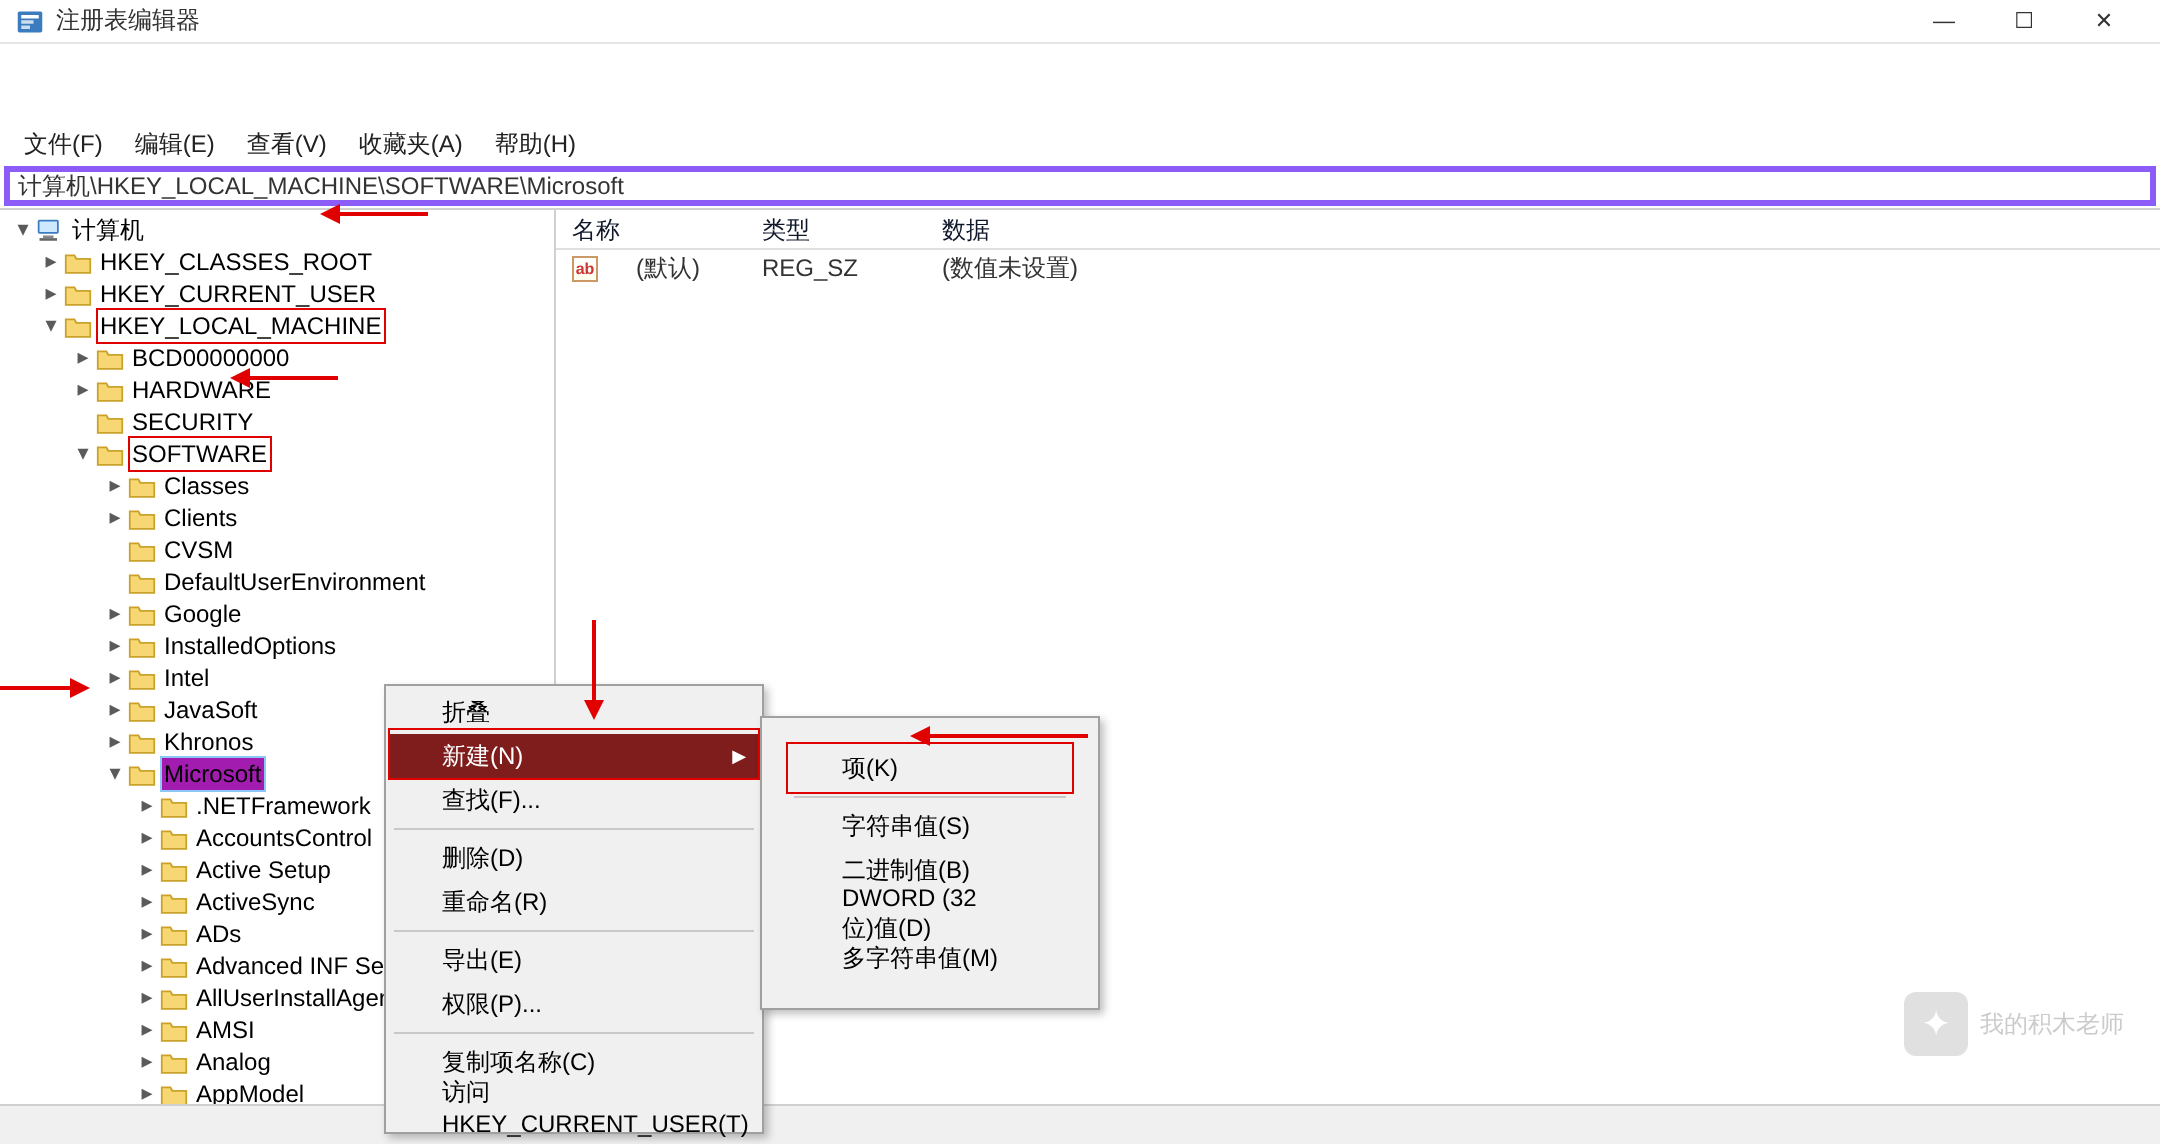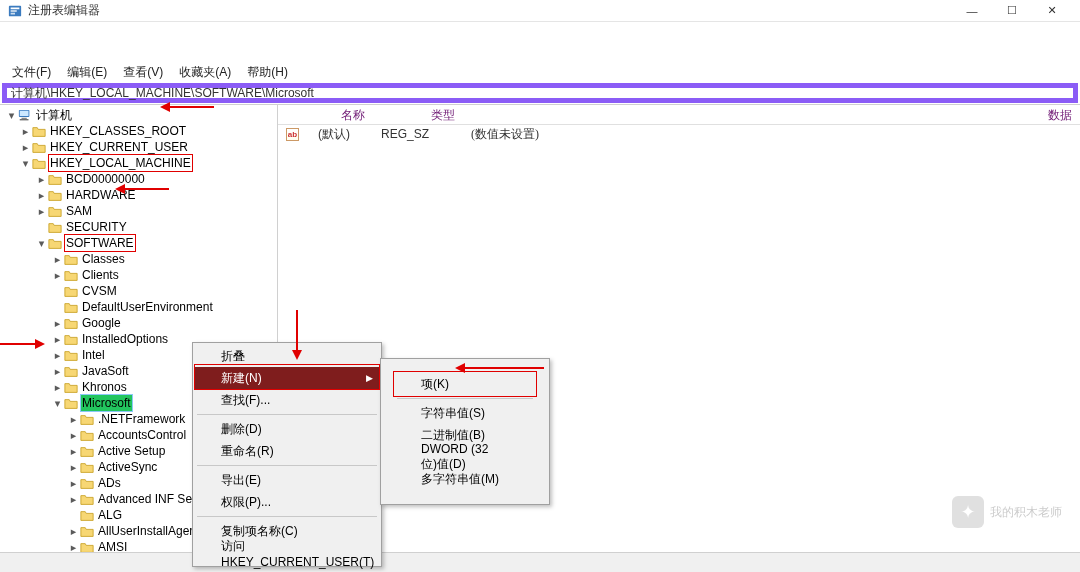--- a/index.html
+++ b/index.html
@@ -4,50 +4,50 @@
 <style>
 * { margin: 0; padding: 0; box-sizing: border-box; font-family: "Microsoft YaHei", "SimSun", sans-serif; font-size: 12px; }
 body { background: #fff; width: 1080px; height: 572px; overflow: hidden; position: relative; }
 .titlebar { height: 22px; display: flex; align-items: center; padding: 0 8px; background: #fff; border-bottom: 1px solid #e5e5e5; }
 .app-icon { width: 14px; height: 14px; margin-right: 6px; display: inline-flex; }
 .titlebar-title { flex: 1; font-size: 12px; color: #333; }
 .win-controls { display: flex; }
 .win-btn { width: 40px; height: 22px; display: flex; align-items: center; justify-content: center; font-size: 11px; color: #333; }
 .menubar { height: 20px; display: flex; align-items: center; padding: 0 4px; background: #fff; margin-top: 40px; }
 .menu-item { padding: 0 8px; color: #222; cursor: default; }
-.addressbar { height: 20px; border: 5px solid #8b5cf6; margin: 1px 2px; display: flex; align-items: center; padding: 0 4px; font-size: 11px; color: #333; background: #fff; }
+.addressbar { height: 20px; border: 3px solid #8b5cf6; margin: 1px 2px; display: flex; align-items: center; padding: 0 4px; font-size: 11px; color: #333; background: #fff; }
 .main { display: flex; height: calc(100% - 64px); border-top: 1px solid #d0d0d0; }
 .tree-pane { width: 278px; border-right: 1px solid #d0d0d0; overflow: hidden; position: relative; background: #fff; }
 .tree { padding: 2px 0 2px 2px; }
 .tree-row { display: flex; align-items: center; height: 16px; line-height: 16px; white-space: nowrap; }
 .chevron { width: 11px; height: 11px; display: inline-flex; align-items: center; justify-content: center; color: #5b5b5b; font-size: 9px; }
 .chevron.open::before { content: "▾"; font-size: 11px;}
 .chevron.closed::before { content: "▸"; font-size: 11px;}
 .chevron.none { visibility: hidden; }
 .folder-icon { width: 14px; height: 12px; display: inline-block; margin: 0 3px 0 1px; }
 .pc-icon { width: 14px; height: 12px; margin: 0 3px 0 1px; }
 .node-label { color: #000; padding: 0 1px; }
-.node-label.sel { background: #22c55e; outline: 1px solid #8cc7f7; }
+.node-label.sel { background: #a21caf; outline: 1px solid #8cc7f7; }
 .red-box { outline: 1px solid #e00000; }
 .indent-0 { padding-left: 4px; }
 .indent-1 { padding-left: 18px; }
 .indent-2 { padding-left: 34px; }
 .indent-3 { padding-left: 50px; }
 .indent-4 { padding-left: 66px; }
 .list-pane { flex: 1; position: relative; background: #fff; }
 .list-header { display: flex; height: 20px; border-bottom: 1px solid #e0e0e0; }
-.list-col { padding: 2px 8px; color: #701a75; font-size: 12px; text-align: right; }
+.list-col { padding: 2px 8px; color: #0f172a; font-size: 12px; }
 .list-col.c1 { width: 95px; }
 .list-col.c2 { width: 90px; }
 .list-col.c3 { flex: 1; }
 .list-row { display: flex; height: 18px; align-items: center; }
 .list-cell { padding: 0 8px; font-size: 12px; color: #333; }
 .list-cell.c1 { width: 95px; display: flex; align-items: center; }
 .list-cell.c2 { width: 90px; }
-.list-cell.c3 { flex: 1; font-family: Liberation Serif, serif; }
+.list-cell.c3 { flex: 1; }
 .ab-icon { width: 13px; height: 13px; border: 1px solid #c96; background: linear-gradient(#fff,#ffe); display: inline-flex; align-items: center; justify-content: center; font-size: 8px; color: #c33; margin-right: 19px; font-weight: bold; }
 .context-menu { position: absolute; background: #f0f0f0; border: 1px solid #a0a0a0; box-shadow: 2px 2px 4px rgba(0,0,0,0.25); padding: 2px; z-index: 10; }
 .ctx-item { height: 22px; display: flex; align-items: center; padding: 0 30px 0 26px; font-size: 12px; color: #000; position: relative; }
 .ctx-item.highlight { background: #7f1d1d; color: #fff; }
 .ctx-sep { height: 1px; background: #c8c8c8; margin: 3px 2px; }
 .ctx-arrow { position: absolute; right: 6px; font-size: 9px; }
 .submenu { position: absolute; left: 380px; top: 358px; width: 170px; background: #f0f0f0; border: 1px solid #a0a0a0; box-shadow: 2px 2px 4px rgba(0,0,0,0.25); padding: 14px; z-index: 11; }
 .red-arrow { position: absolute; z-index: 20; pointer-events: none; }
 .footer { position: absolute; left: 0; bottom: 0; height: 20px; width: 100%; border-top: 1px solid #d0d0d0; background: #f0f0f0; }
 .watermark { position: absolute; right: 18px; bottom: 44px; display: flex; align-items: center; color: #aaa; font-size: 20px; z-index: 5; }
@@ -141,29 +141,20 @@
       <div class="tree-row indent-2">
           <span class="chevron closed"></span>
           <span class="folder-icon">
             <svg viewBox="0 0 16 14">
               <path d="M1 3h5l1 2h8v8H1z" fill="#f7d774" stroke="#c9a227"></path>
             </svg>
           </span>
           <span class="node-label">HARDWARE</span>
         </div>
       <div class="tree-row indent-2">
-          <span class="chevron closed"></span>
-          <span class="folder-icon">
-            <svg viewBox="0 0 16 14">
-              <path d="M1 3h5l1 2h8v8H1z" fill="#f7d774" stroke="#c9a227"></path>
-            </svg>
-          </span>
-          <span class="node-label">SAM</span>
-        </div>
-      <div class="tree-row indent-2">
           <span class="chevron none"></span>
           <span class="folder-icon">
             <svg viewBox="0 0 16 14">
               <path d="M1 3h5l1 2h8v8H1z" fill="#f7d774" stroke="#c9a227"></path>
             </svg>
           </span>
           <span class="node-label">SECURITY</span>
         </div>
       <div class="tree-row indent-2">
           <span class="chevron open"></span>
@@ -310,29 +301,20 @@
           <span class="node-label">ADs</span>
         </div>
       <div class="tree-row indent-4">
           <span class="chevron closed"></span>
           <span class="folder-icon">
             <svg viewBox="0 0 16 14">
               <path d="M1 3h5l1 2h8v8H1z" fill="#f7d774" stroke="#c9a227"></path>
             </svg>
           </span>
           <span class="node-label">Advanced INF Setup</span>
-        </div>
-      <div class="tree-row indent-4">
-          <span class="chevron none"></span>
-          <span class="folder-icon">
-            <svg viewBox="0 0 16 14">
-              <path d="M1 3h5l1 2h8v8H1z" fill="#f7d774" stroke="#c9a227"></path>
-            </svg>
-          </span>
-          <span class="node-label">ALG</span>
         </div>
       <div class="tree-row indent-4">
           <span class="chevron closed"></span>
           <span class="folder-icon">
             <svg viewBox="0 0 16 14">
               <path d="M1 3h5l1 2h8v8H1z" fill="#f7d774" stroke="#c9a227"></path>
             </svg>
           </span>
           <span class="node-label">AllUserInstallAgent</span>
         </div>

